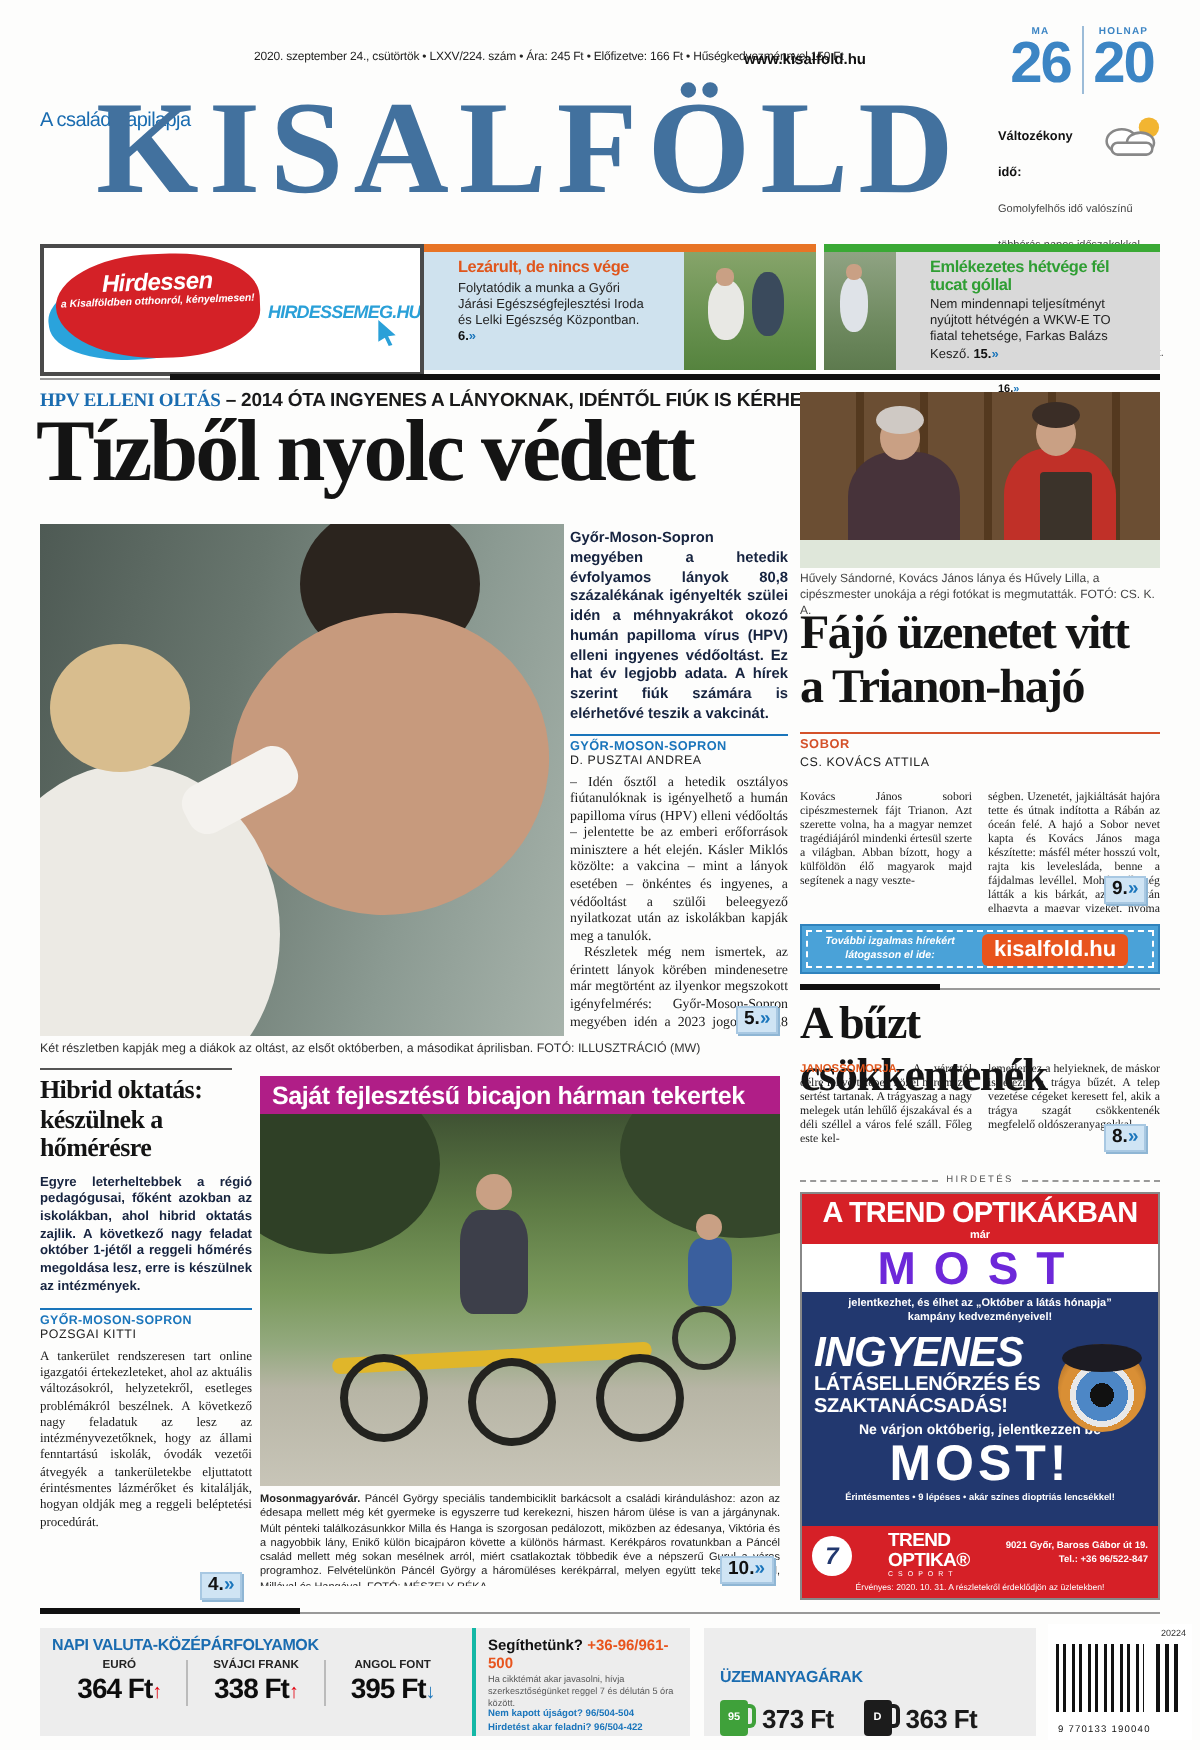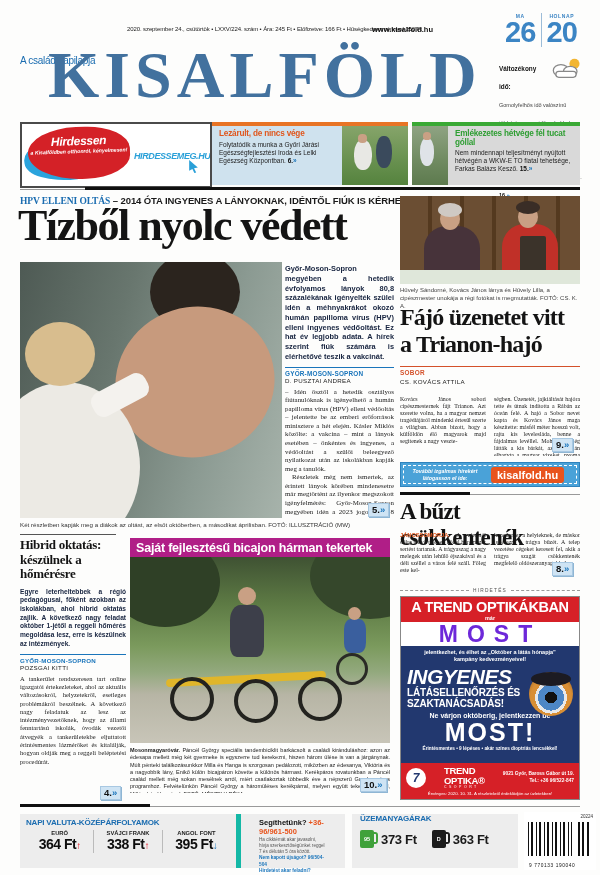--- a/index.html
+++ b/index.html
@@ -30,21 +30,21 @@
   .blob-red{position:absolute;left:6px;top:3px;width:102px;height:52px;background:#d42127;border-radius:55% 50% 50% 60%;
             transform:rotate(-2deg);color:#fff;font-style:italic;text-align:center;padding-top:7px;box-sizing:border-box;}
   .blob-title{font-size:12px;font-weight:bold;letter-spacing:-0.3px;}
   .blob-sub{font-size:5.2px;line-height:1.25;font-weight:bold;}
   .hm-site{position:absolute;left:112px;top:27px;font-size:9px;font-weight:bold;font-style:italic;color:#2aa0d8;letter-spacing:-0.4px;}
   .hm-cursor{position:absolute;left:166px;top:36px;}
 
   .teaser{position:absolute;top:122px;height:63px;display:flex;box-sizing:border-box;}
   #teaser1{left:212px;width:196px;background:#cfe2ee;border-top:4px solid #e87425;}
   #teaser2{left:412px;width:168px;background:#d9d9d9;border-top:4px solid #3aa935;}
-  .teaser-text{padding:4px 7px;box-sizing:border-box;}
+  .teaser-text{padding:4px 17px;box-sizing:border-box;}
   #teaser1 .teaser-text{width:130px;}
   #teaser2 .teaser-text{flex:1;}
   .teaser-title{font-size:8.2px;font-weight:bold;line-height:1.05;margin-bottom:2px;letter-spacing:-0.2px;}
   #teaser1 .teaser-title{color:#e0561c;}
   #teaser2 .teaser-title{color:#2f9e33;}
   .teaser-body{font-size:6.5px;line-height:1.25;color:#222;}
   #t1photo{flex:1;background:linear-gradient(180deg,#86a46a 0%,#6a9251 55%,#55833e 100%);position:relative;overflow:hidden;}
   #t2photo{width:36px;background:linear-gradient(180deg,#8fa383 0%,#6f8a60 60%,#5d7a4e 100%);position:relative;overflow:hidden;}
   .fig{position:absolute;border-radius:45%;}
 
@@ -150,26 +150,26 @@
   #panel1{position:absolute;left:20px;top:814px;width:325px;height:54px;background:#ededed;display:flex;box-sizing:border-box;}
   #currency{width:216px;padding:4px 6px;box-sizing:border-box;}
   .panel-title{font-size:8px;font-weight:bold;color:#1a6cb0;letter-spacing:-0.2px;}
   .cur-row{display:flex;margin-top:3px;}
   .cur-item{flex:1;text-align:center;padding:0 2px;}
   .cur-item+.cur-item{border-left:1px solid #bbb;}
   .cur-name{font-size:5.8px;font-weight:bold;color:#222;}
   .cur-val{font-size:14px;font-weight:bold;letter-spacing:-0.5px;color:#0d0d0d;white-space:nowrap;line-height:1.2;}
   .arr-up{color:#e30613;font-size:10px;}
   .arr-down{color:#1a75bb;font-size:10px;}
-  #help{flex:1;border-left:5px solid #14b8a6;padding:4px 18px;box-sizing:border-box;}
+  #help{flex:1;border-left:2px solid #14b8a6;padding:4px 6px;box-sizing:border-box;}
   .help-title{font-size:7.5px;font-weight:bold;color:#111;}
   .help-phone{color:#e8541d;}
   .help-text{font-size:4.6px;color:#555;line-height:1.3;margin-top:1px;}
   .help-blue{font-size:4.8px;font-weight:bold;color:#1a75bb;line-height:1.4;}
-  #panel2{position:absolute;left:352px;top:814px;width:166px;height:54px;background:#ededed;padding:0 8px;box-sizing:border-box;}
+  #panel2{position:absolute;left:352px;top:814px;width:166px;height:54px;background:#ededed;padding:20px 8px;box-sizing:border-box;}
   .fuel-row{display:flex;align-items:center;gap:7px;margin-top:7px;}
   .pump{width:14px;height:18px;border-radius:2px;position:relative;display:flex;align-items:center;justify-content:center;flex:0 0 auto;}
   .pump.petrol{background:#3fa13a;color:#3fa13a;}
   .pump.diesel{background:#1c1c1c;color:#1c1c1c;}
   .pump b{color:#fff;font-size:5.5px;}
   .pump::after{content:"";position:absolute;right:-4px;top:2px;width:3px;height:8px;border:2px solid currentColor;border-left:none;border-radius:0 3px 3px 0;}
   .fuel-val{font-size:13px;font-weight:bold;letter-spacing:-0.3px;margin-right:8px;}
   #barcode{position:absolute;left:524px;top:812px;width:72px;height:58px;background:#fff;}
   .bars{position:absolute;left:4px;top:10px;width:44px;height:34px;
      background:repeating-linear-gradient(90deg,#111 0 1.5px,#fff 1.5px 3.5px,#111 3.5px 5px,#fff 5px 8px);}

